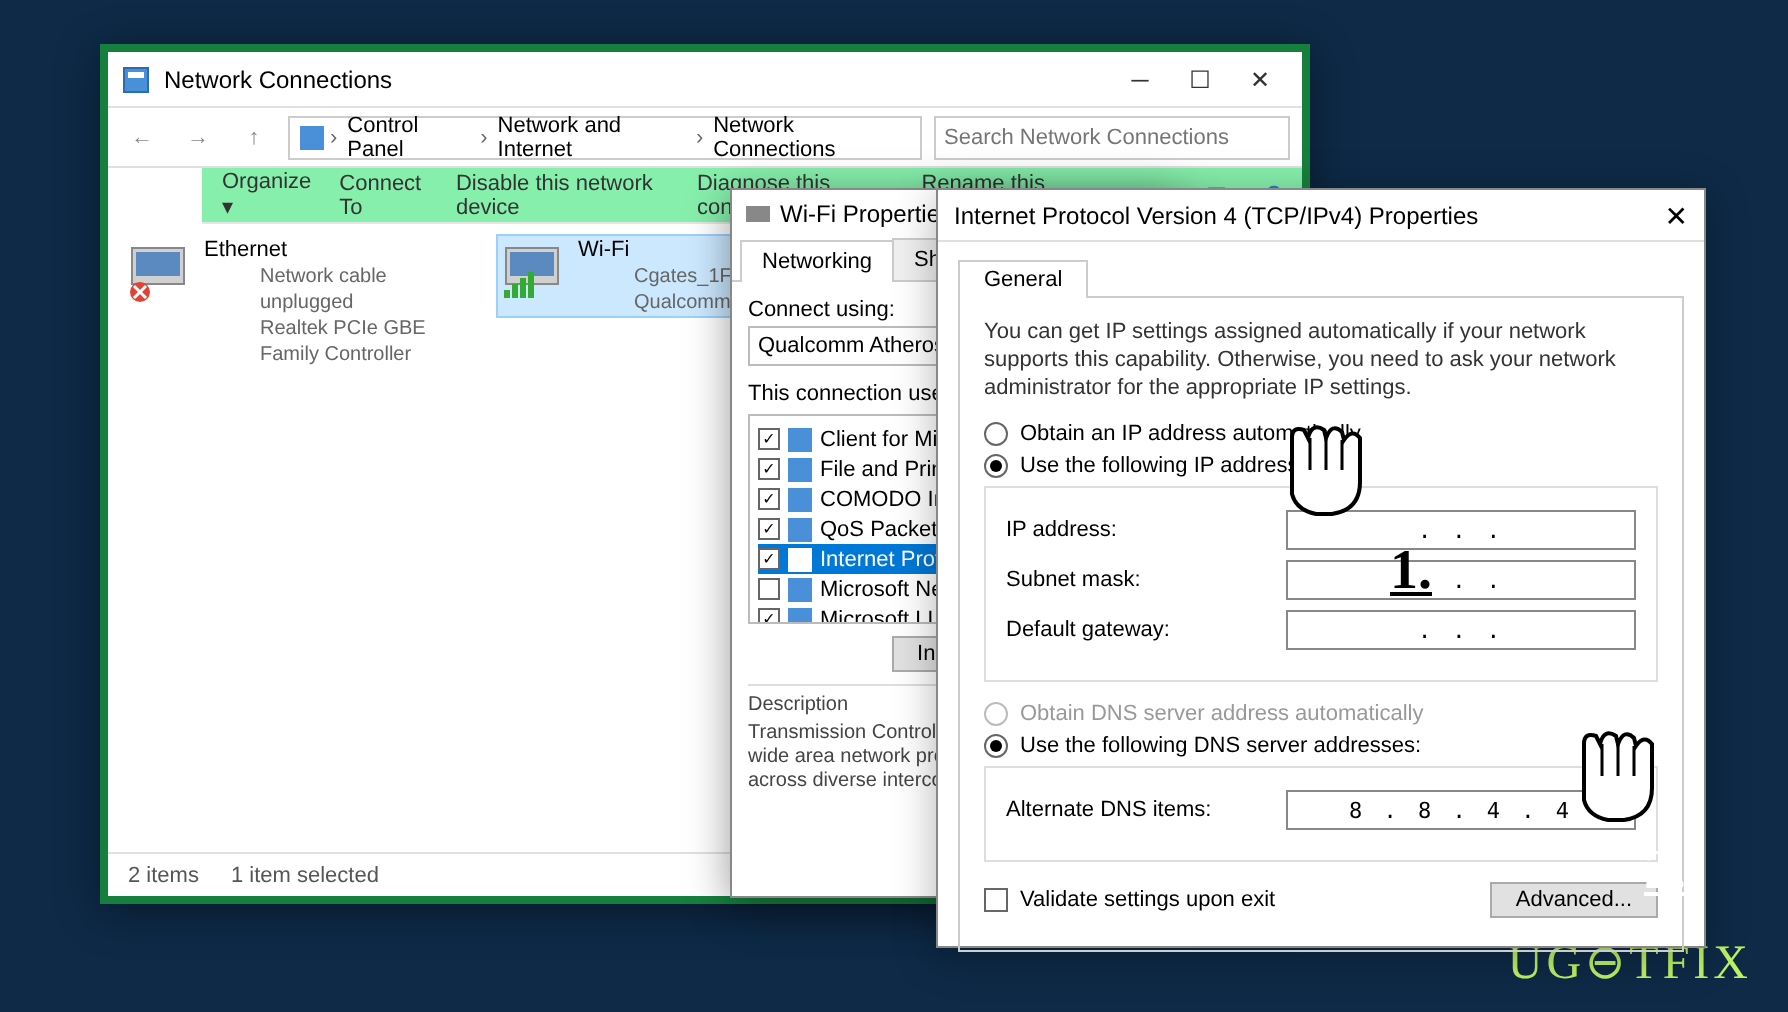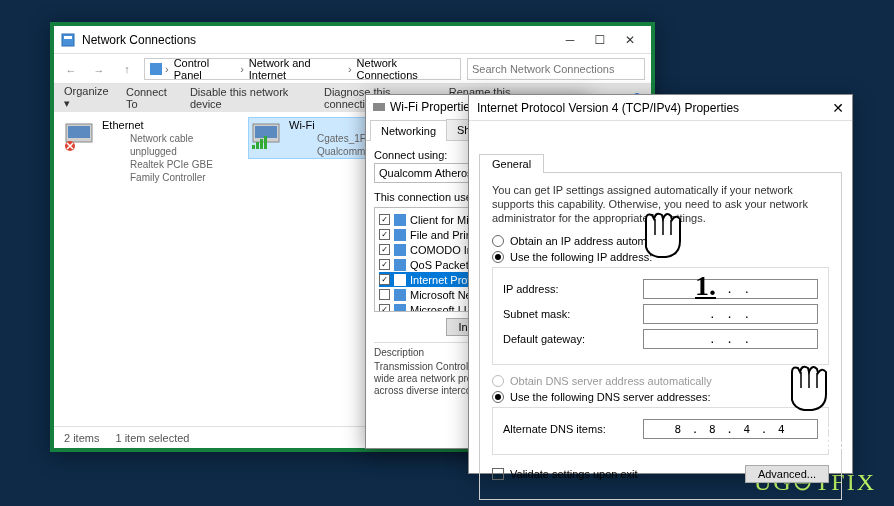--- a/index.html
+++ b/index.html
@@ -14,21 +14,21 @@
 .winbtns { display: flex; }
 .winbtn { width: 30px; height: 22px; display: flex; align-items: center; justify-content: center; font-size: 12px; color: #333; }
 
 .addrbar { height: 30px; display: flex; align-items: center; padding: 0 6px; gap: 6px; border-bottom: 1px solid #e0e0e0; }
 .navbtn { width: 22px; height: 22px; border-radius: 3px; display: flex; align-items: center; justify-content: center; color: #888; }
 .addrpath { flex: 1; height: 22px; border: 1px solid #ccc; display: flex; align-items: center; padding: 0 4px; font-size: 11px; gap: 2px; }
 .addrpath .crumb { padding: 0 3px; }
 .addrpath .sep { color: #666; }
 .search { width: 178px; height: 22px; border: 1px solid #ccc; padding: 0 4px; font-size: 11px; color: #888; }
 
-.toolbar { height: 28px; display: flex; align-items: center; padding: 0 10px; gap: 14px; background: #e5e5e5; border-bottom: 1px solid #e5e5e5; font-size: 11px; }
+.toolbar { height: 28px; display: flex; align-items: center; padding: 0 10px; gap: 14px; background: #86efac; border-bottom: 1px solid #e5e5e5; font-size: 11px; margin-left: 47px; }
 .toolbar .tb { color: #333; }
 .toolbar .spacer { flex: 1; }
 .toolbar .helpicon { color: #2d7bd4; font-weight: bold; font-size: 13px; }
 
 .content { position: relative; height: 320px; background: #fff; }
 .conn-item { position: absolute; display: flex; gap: 6px; width: 175px; }
 .conn-item.sel { background: #cce8ff; outline: 1px solid #99d1ff; }
 .conn-icon { width: 34px; height: 34px; display: flex; align-items: center; justify-content: center; }
 .conn-text { display: flex; flex-direction: column; font-size: 11px; line-height: 13px; padding-top: 1px; }
 .conn-text .sub { color: #666; font-size: 10px; padding-left: 28px; }
@@ -51,21 +51,21 @@
 .wifi-body .smallicon { width: 12px; height: 12px; background: #4a90d9; display: inline-block; }
 .btnrow { display: flex; gap: 6px; justify-content: center; margin: 6px 0; }
 .btn { border: 1px solid #aaa; background: #e1e1e1; padding: 2px 12px; font-size: 11px; min-width: 60px; text-align: center; }
 .desc-box { border-top: 1px solid #ddd; padding-top: 4px; font-size: 10px; color: #444; line-height: 12px; }
 
 
 .ipv4-win { left: 468px; top: 94px; width: 385px; height: 380px; background: #fff; border: 1px solid #888; z-index: 10; box-shadow: 0 4px 20px rgba(0,0,0,.3); }
 .ipv4-title { height: 26px; display: flex; align-items: center; padding: 0 8px; font-size: 12px; border-bottom: 1px solid #e0e0e0; }
 .ipv4-title .x { margin-left: auto; font-size: 14px; }
 .ipv4-body { padding: 8px 10px; font-size: 11px; }
-.ipv4-tab { border: 1px solid #ccc; border-bottom: none; padding: 3px 12px; display: inline-block; background: #fff; position: relative; top: 1px; margin-top: 24px; }
+.ipv4-tab { border: 1px solid #ccc; border-bottom: none; padding: 3px 12px; display: inline-block; background: #fff; position: relative; top: 1px; }
 .ipv4-panel { border: 1px solid #ccc; padding: 10px 12px; }
 .ipv4-panel .intro { color: #333; line-height: 14px; margin-bottom: 10px; }
 .radio-row { display: flex; align-items: center; gap: 6px; margin: 4px 0; }
 .radio { width: 12px; height: 12px; border: 1px solid #666; border-radius: 50%; display: inline-flex; align-items: center; justify-content: center; }
 .radio.sel::after { content: ""; width: 6px; height: 6px; background: #000; border-radius: 50%; }
 .radio.dis { border-color: #bbb; }
 .fieldset { border: 1px solid #ddd; padding: 6px 10px 10px; margin: 4px 0 10px; }
 .field-row { display: flex; align-items: center; margin: 5px 0; }
 .field-row label { width: 140px; }
 .ipbox { flex: 1; height: 20px; border: 1px solid #888; display: flex; align-items: center; justify-content: space-around; font-family: monospace; letter-spacing: 2px; padding: 0 8px; }

